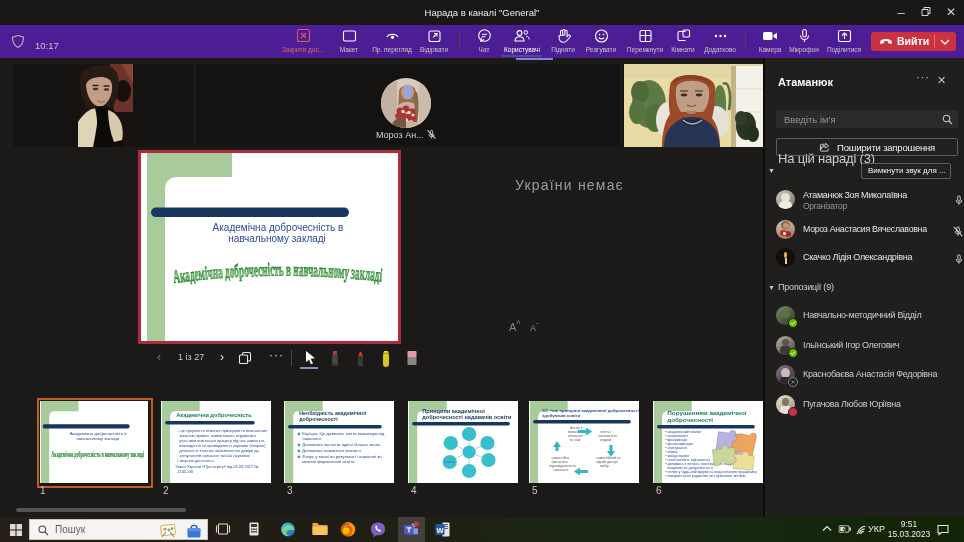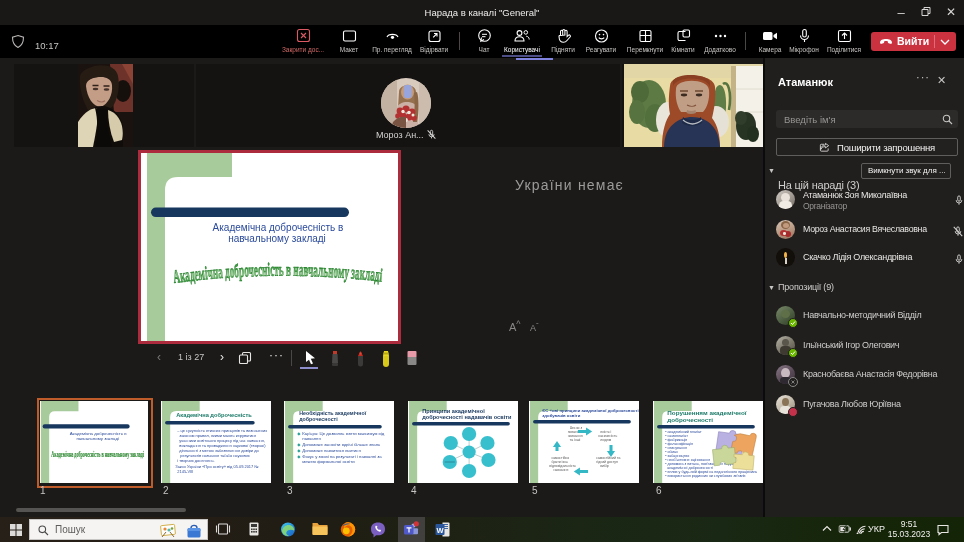--- a/index.html
+++ b/index.html
@@ -4,21 +4,21 @@
 <style>
   html,body{margin:0;padding:0;}
   body{width:964px;height:542px;overflow:hidden;position:relative;background:#1b1a19;
        font-family:"Liberation Sans",sans-serif;-webkit-font-smoothing:antialiased;}
   .abs{position:absolute;}
   
   #titlebar{left:0;top:0;width:964px;height:25px;background:#1a1817;}
   #titlebar .t{width:100%;text-align:center;color:#efedeb;font-size:9.5px;line-height:25px;}
   .winbtn{top:0;width:24px;height:25px;color:#d8d6d4;text-align:center;line-height:25px;}
   
-  #toolbar{left:0;top:25px;width:964px;height:33px;background:#000000;}
+  #toolbar{left:0;top:25px;width:964px;height:33px;background:#4c1d95;}
   .tbtn{position:absolute;top:3px;transform:translateX(-50%);display:flex;flex-direction:column;align-items:center;width:70px;}
   .tbtn svg{display:block;}
   .tbtn .lbl{margin-top:2px;font-size:6.5px;color:#c8c6c4;white-space:nowrap;}
   .tsep{position:absolute;top:7px;width:1px;height:18px;background:#4a4846;}
   
   #stage{left:12px;top:58px;width:920px;height:459px;background:#1b1a19;}
   .tile{position:absolute;top:6px;height:83px;background:#141312;overflow:hidden;}
   
   #panel{left:765px;top:58px;width:199px;height:459px;background:#201f1e;}
   #pdivider{left:763px;top:58px;width:2px;height:459px;background:#0c0b0b;}
@@ -486,21 +486,21 @@
 
   <div class="abs" style="left:11px;top:52px;width:182px;height:18px;background:#2d2b29;border-radius:3px;">
     <div class="abs" style="left:8px;top:3.5px;font-size:9.5px;color:#979593;">Введіть ім'я</div>
     <svg class="abs" style="left:166px;top:4px;" width="11" height="11" viewBox="0 0 11 11">
         <circle cx="4.5" cy="4.5" r="3.2" fill="none" stroke="#c8c6c4" stroke-width="1.1"></circle>
         <path d="M7 7 L10 10" stroke="#c8c6c4" stroke-width="1.1"></path>
       </svg>
   </div>
 
   <div class="abs" style="left:3px;top:109px;font-size:7px;color:#c8c6c4;">▼</div>
-  <div class="abs" style="left:13px;top:121px;font-size:11px;letter-spacing:-0.2px;color:#d0cecc;">На цій нараді (3)</div>
+  <div class="abs" style="left:13px;top:93px;font-size:13px;letter-spacing:-0.2px;color:#d0cecc;">На цій нараді (3)</div>
   <div class="abs" style="left:96px;top:105px;width:88px;height:14px;border:1px solid #605e5c;border-radius:2px;background:#232120;">
     <div class="abs" style="left:6px;top:2px;font-size:8px;color:#f3f2f1;white-space:nowrap;">Вимкнути звук для ...</div>
   </div>
 
   <div class="prow" style="top:132px;height:26px;">
     <div class="pav" style="background:linear-gradient(135deg,#cfcac4,#9d968e 60%,#6f6860);">
         <div style="position:absolute;left:5px;top:3px;width:9px;height:9px;border-radius:50%;background:#e8e2da;"></div>
         <div style="position:absolute;left:3px;top:11px;width:13px;height:9px;border-radius:5px;background:#f0ece4;"></div>
       </div>
     <div class="pname" style="top:0px;">Атаманюк Зоя Миколаївна</div>

